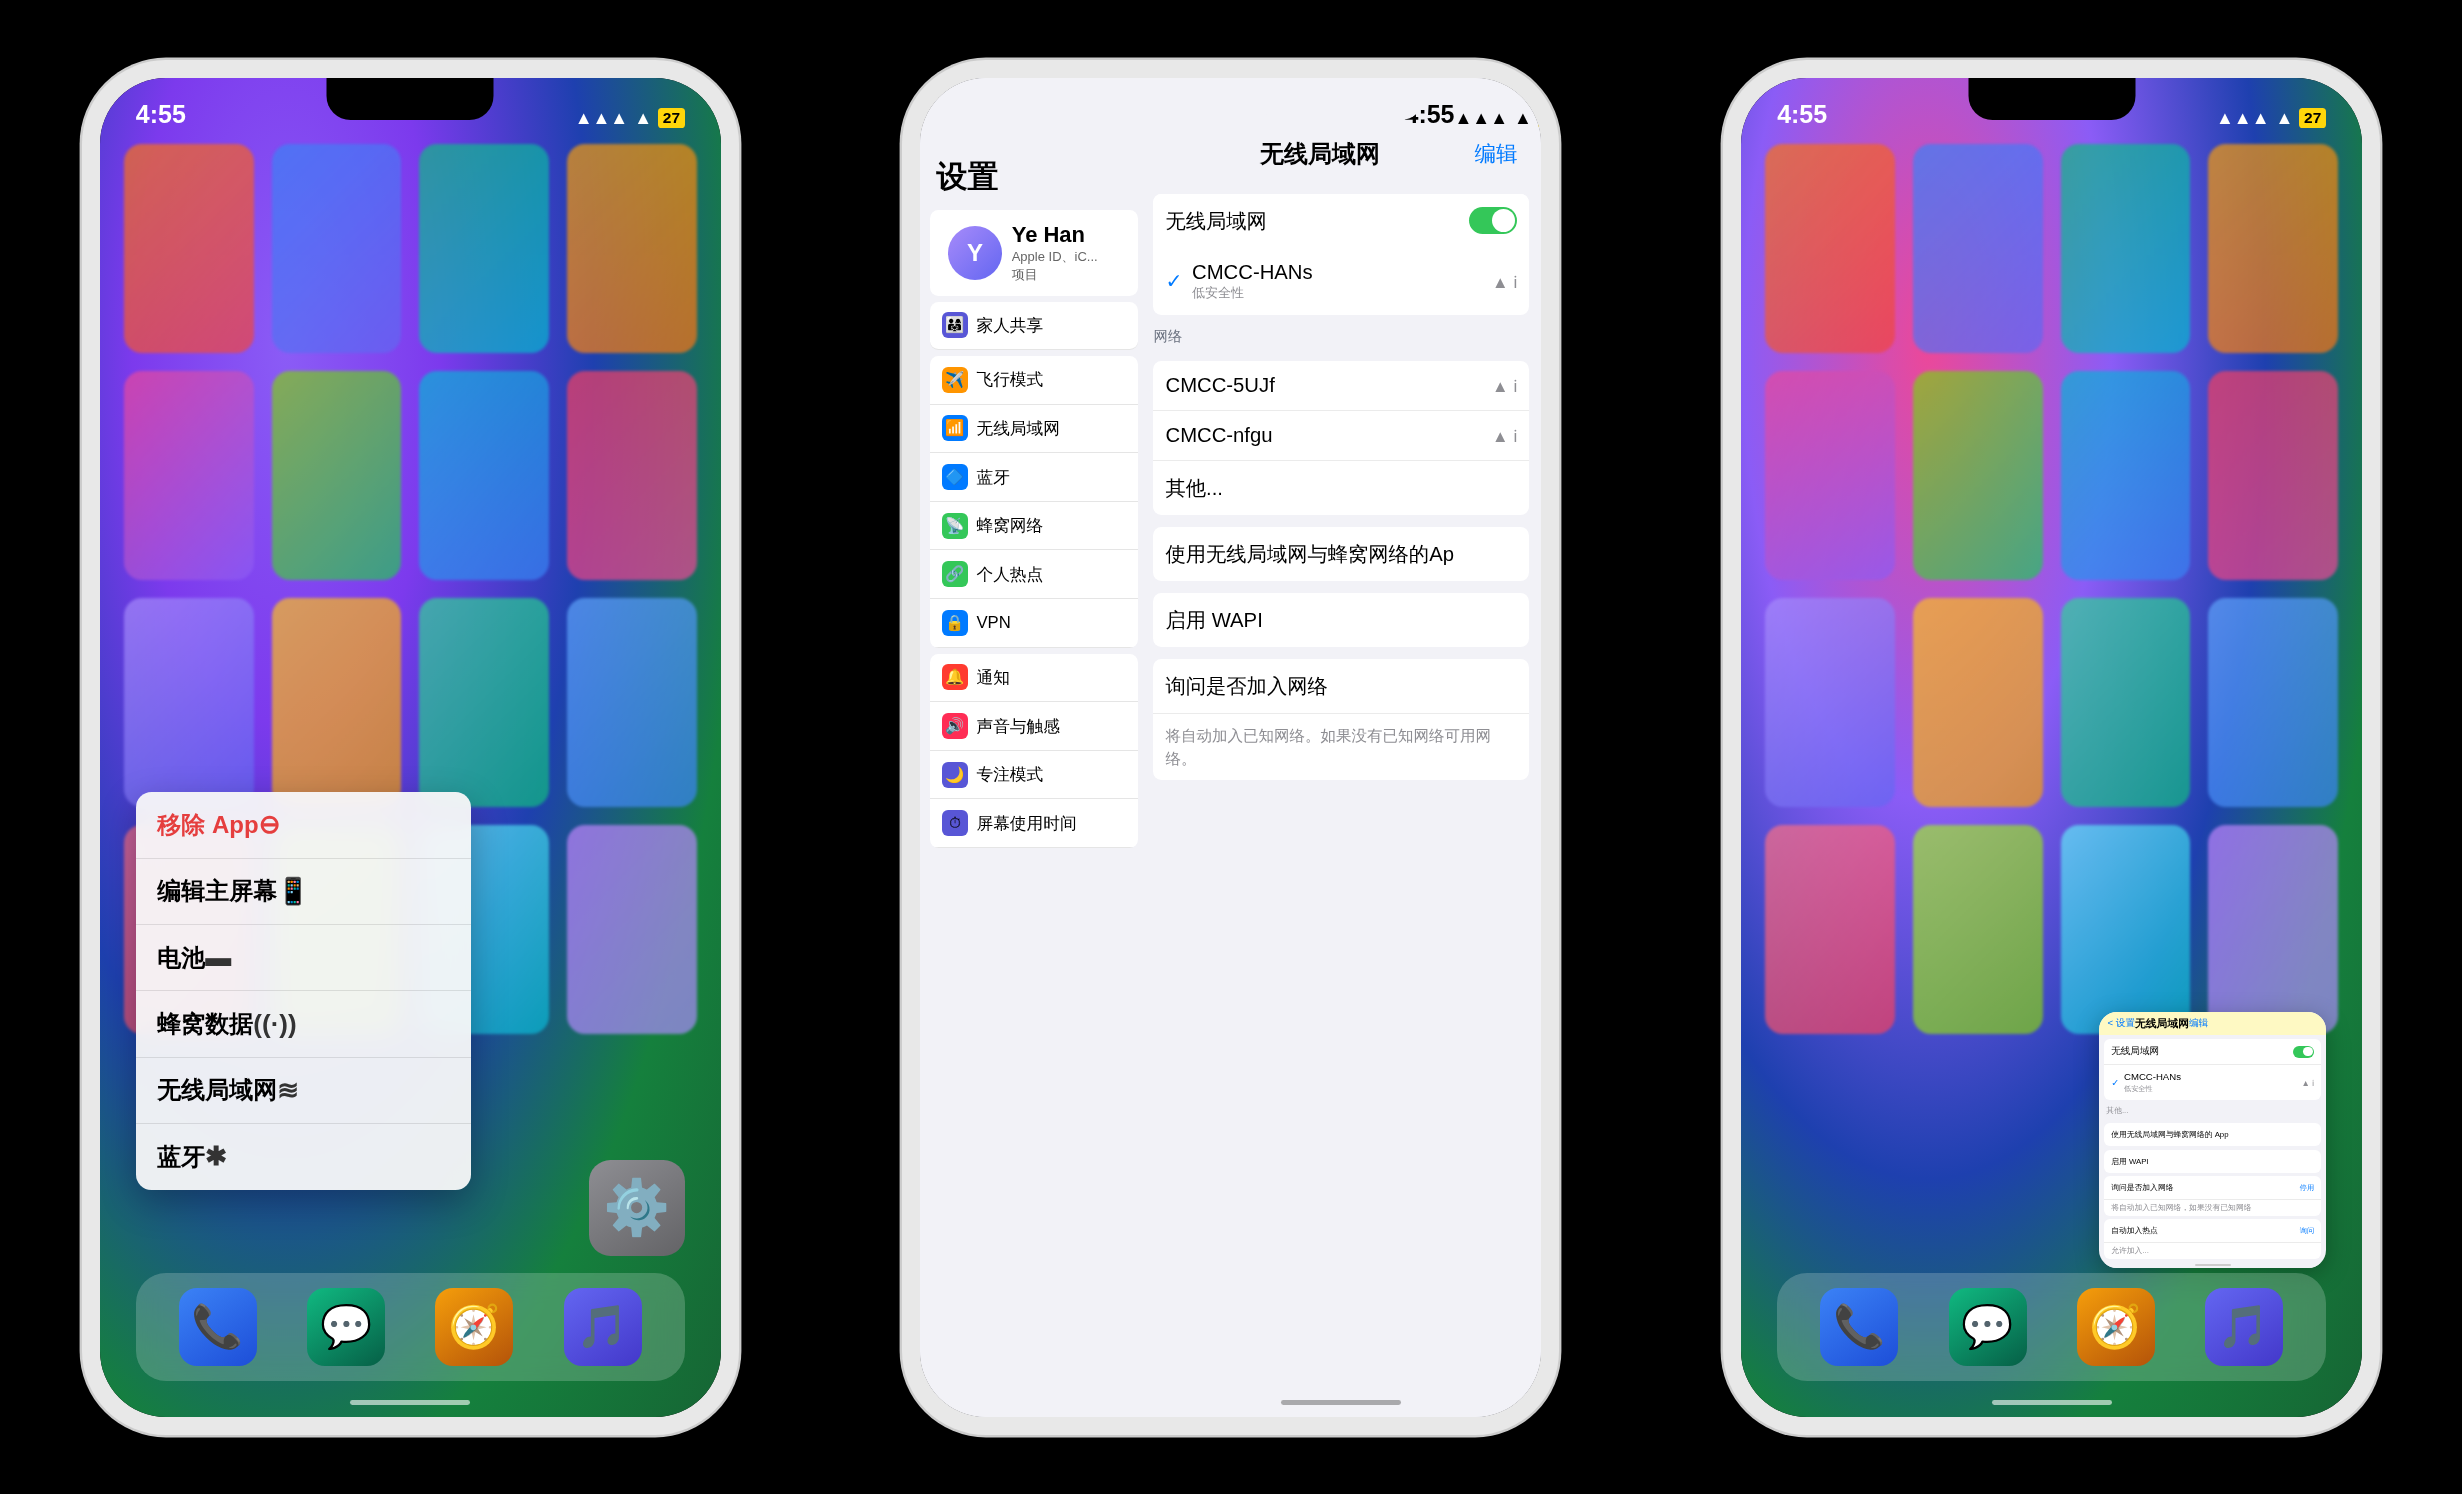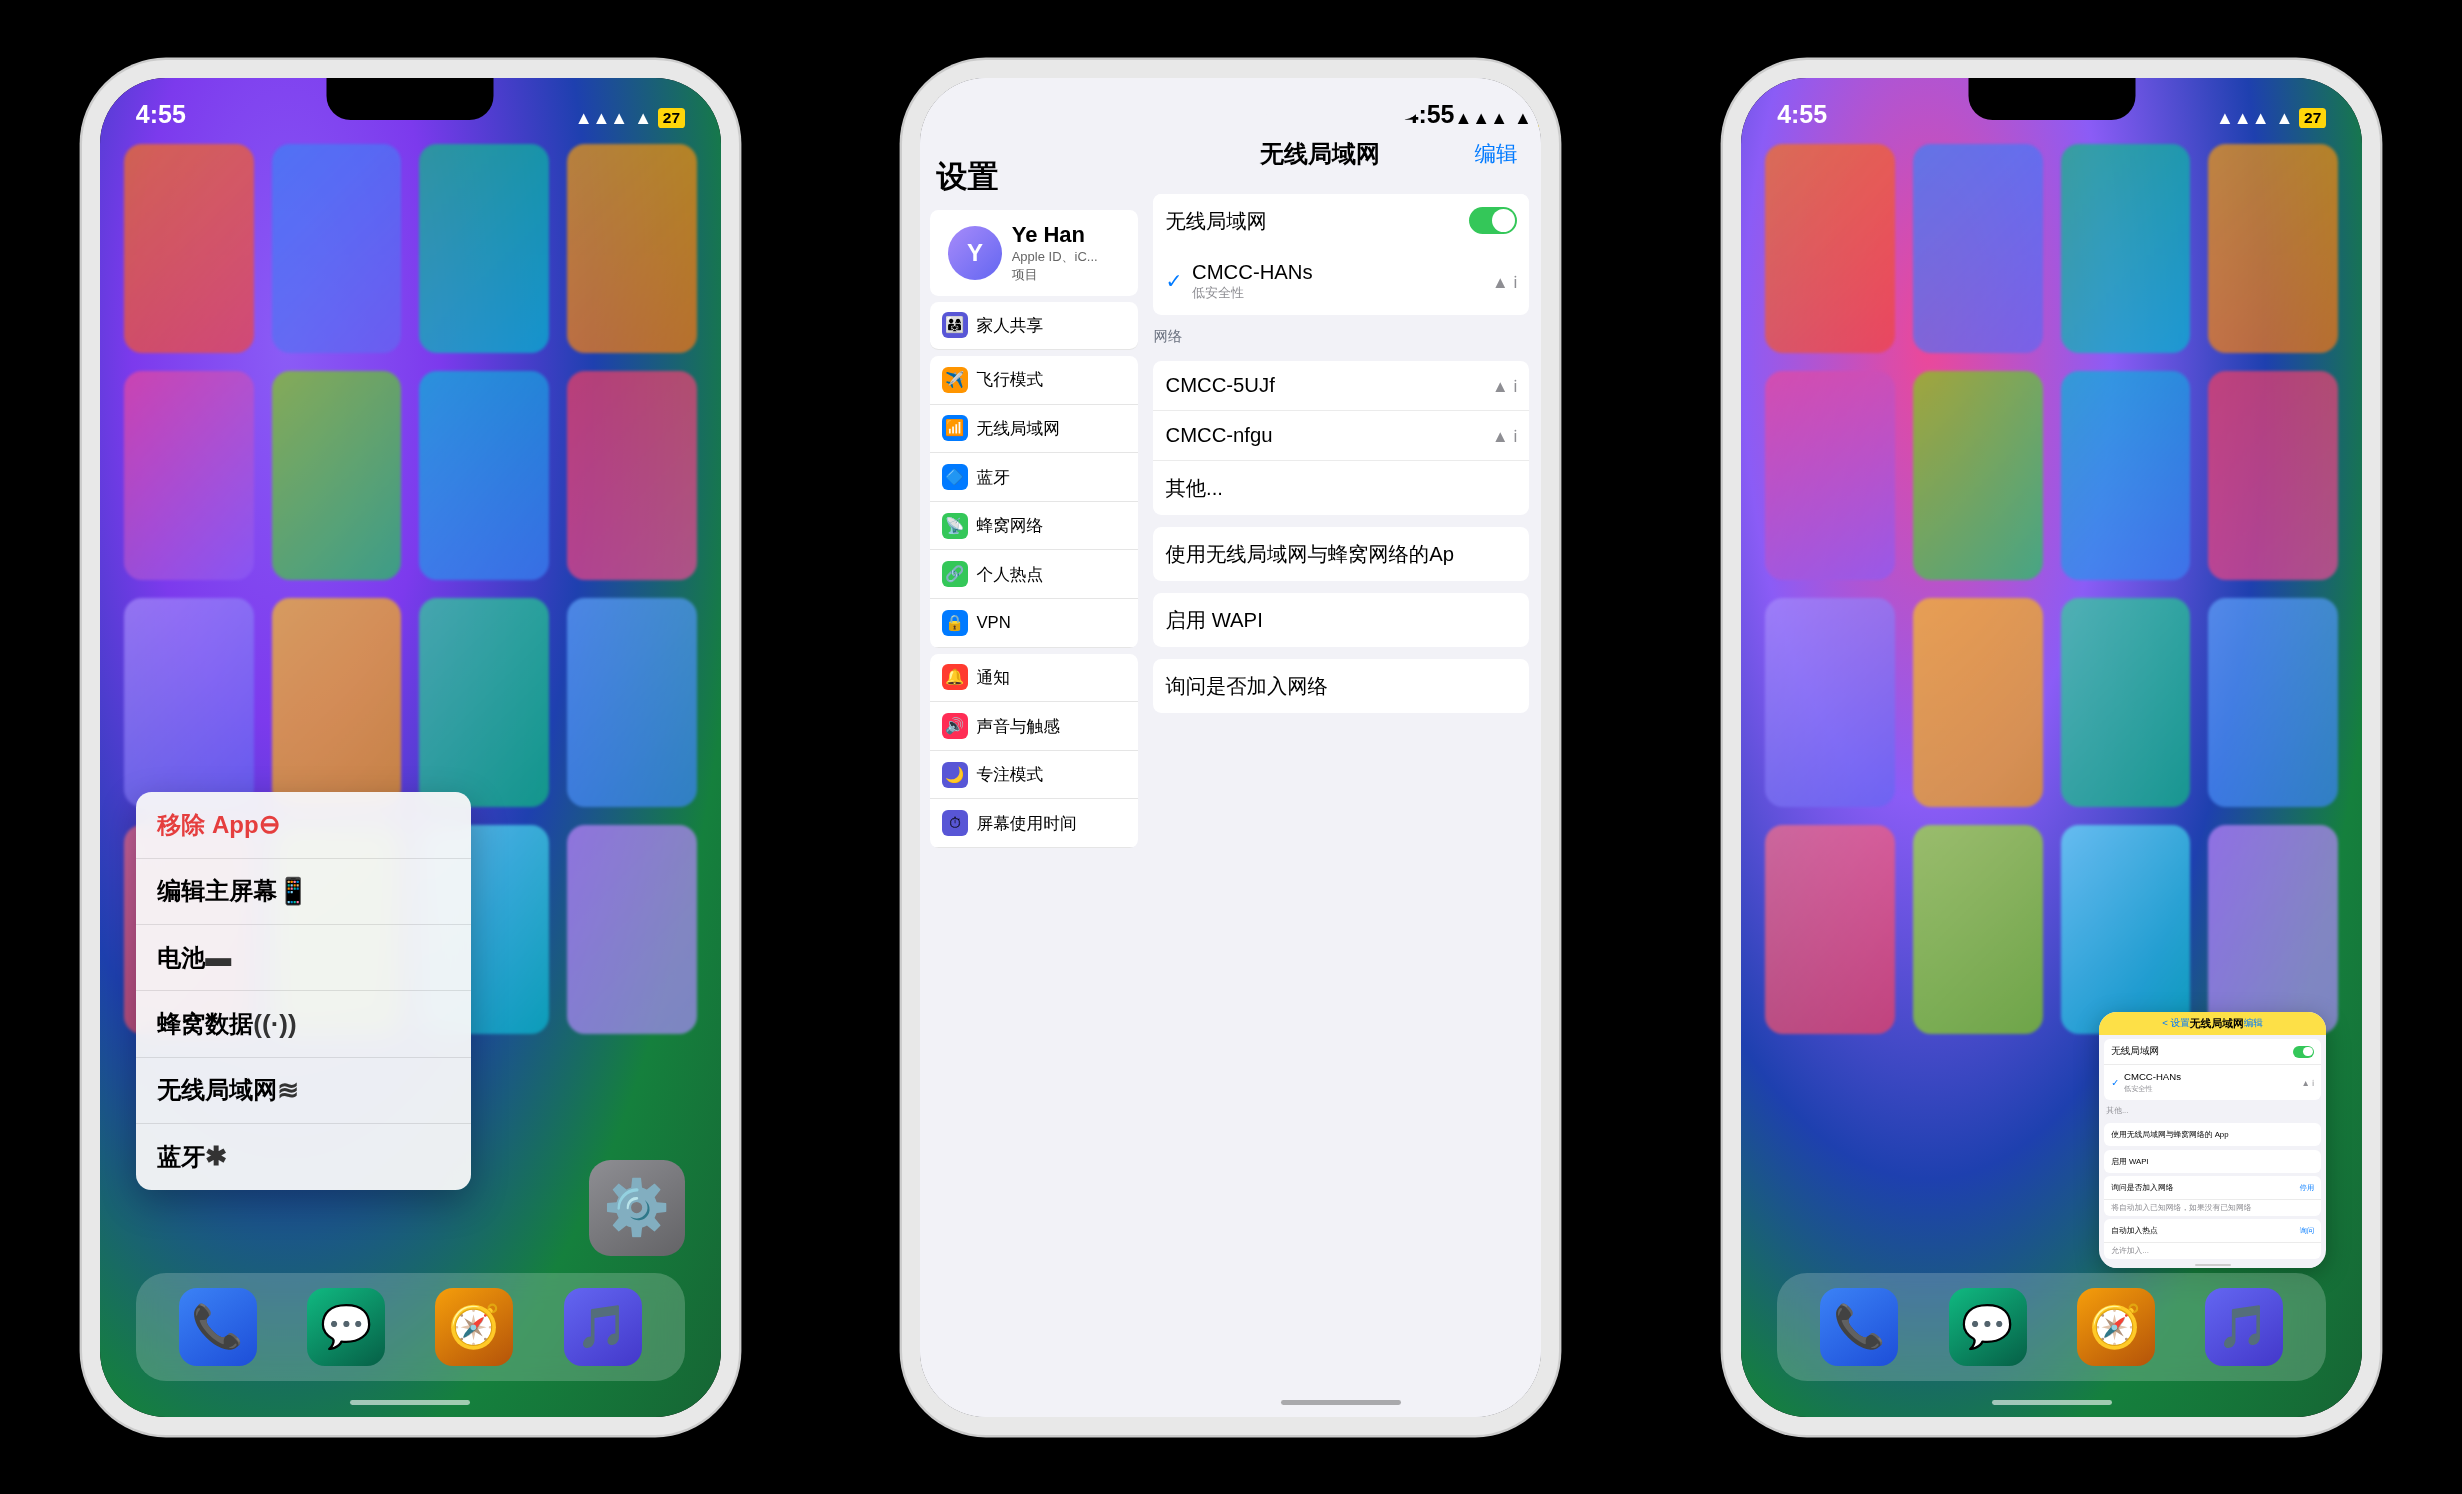--- a/index.html
+++ b/index.html
@@ -300,24 +300,24 @@
       width: 227px;
       background: #f2f2f7;
       border-radius: 18px;
       box-shadow: 0 6px 24px rgba(0,0,0,0.3);
       overflow: hidden;
       font-size: 10.8px;
     }
 
     .nested-nav {
       display: flex;
-      justify-content: center;
+      justify-content: flex-start;
       align-items: center;
       padding: 4.8px 8.4px;
-      background: #fde047;
+      background: #fef9c3;
     }
 
     .nested-nav-back { color: #007aff; font-size: 9.6px; }
     .nested-nav-title { font-size: 10.8px; font-weight: 600; }
     .nested-nav-edit { color: #007aff; font-size: 9.6px; }
 
     .nested-section {
       margin: 3.6px 4.8px;
       background: #fff;
       border-radius: 6px;
@@ -640,20 +640,21 @@
         <div class="wifi-section">
           <div class="wifi-item">
             <span class="wifi-name">启用 WAPI</span>
           </div>
         </div>
 
         <div class="wifi-section">
           <div class="wifi-item">
             <span class="wifi-name">询问是否加入网络</span>
           </div>
+          <div class="wifi-description">将自动加入已知网络。如果没有已知网络可用网络。</div>
         </div>
 
         <div class="home-indicator home-indicator-dark" style="bottom:12px;position:absolute;left:50%;transform:translateX(-50%);width:120px;"></div>
       </div>
 
     </div>
   </div>
 </div>
 
 <div class="phone">

